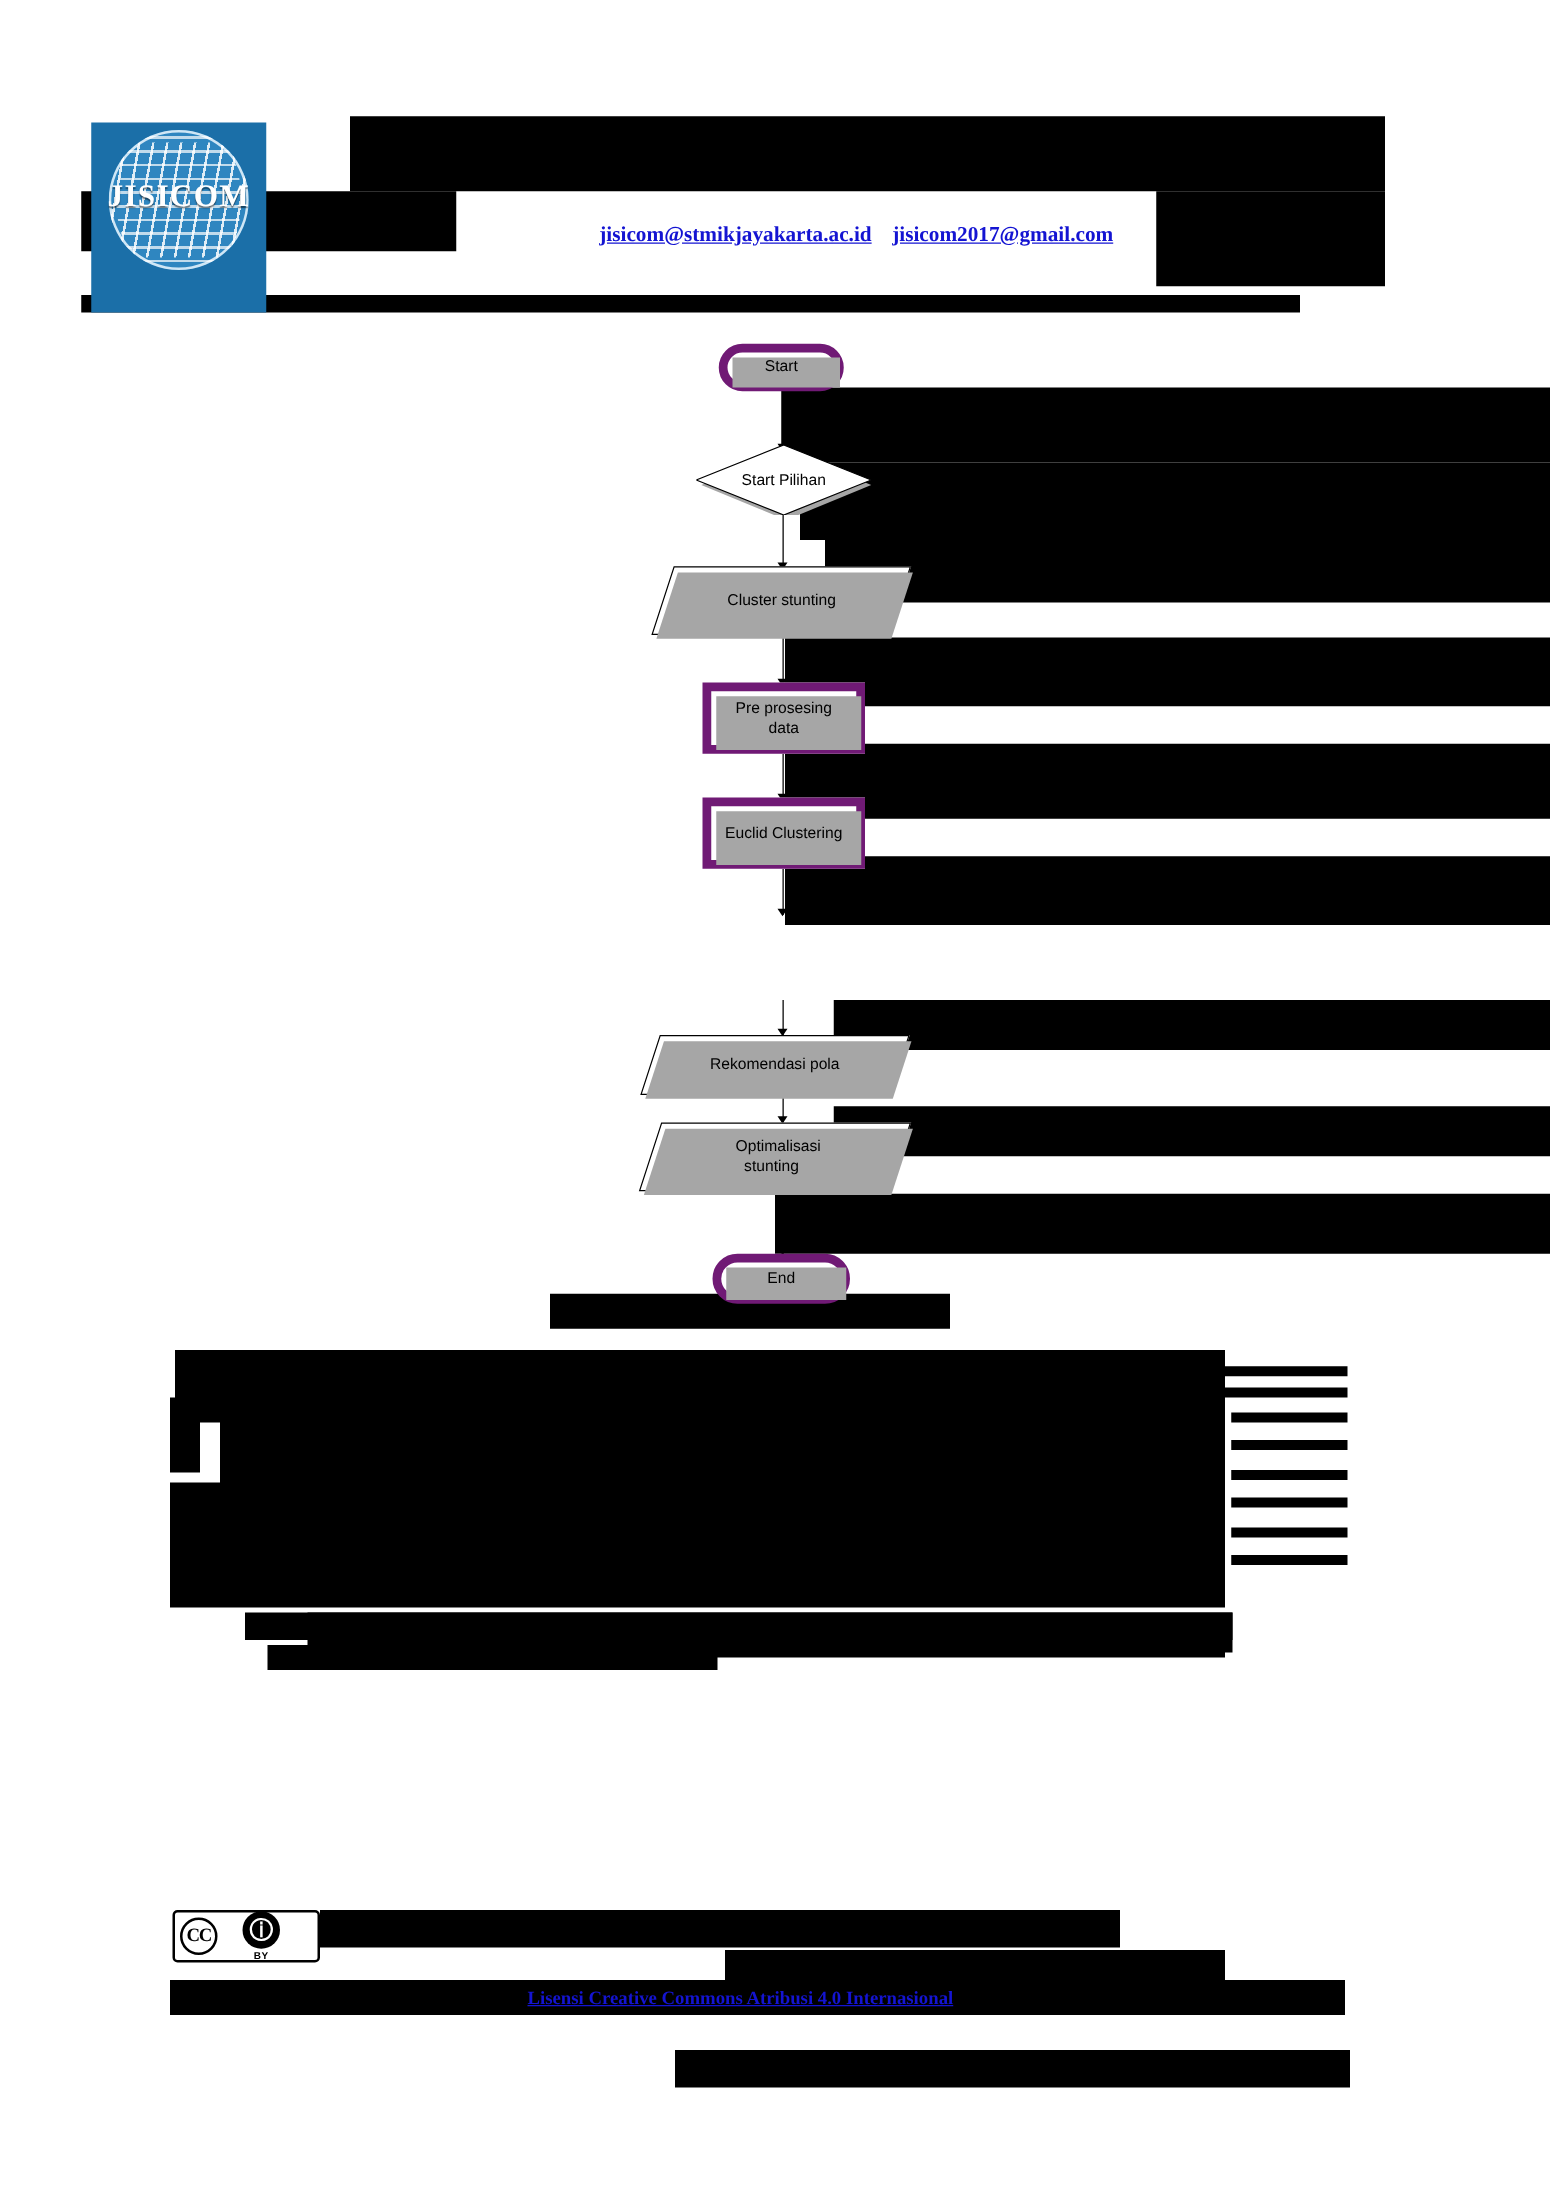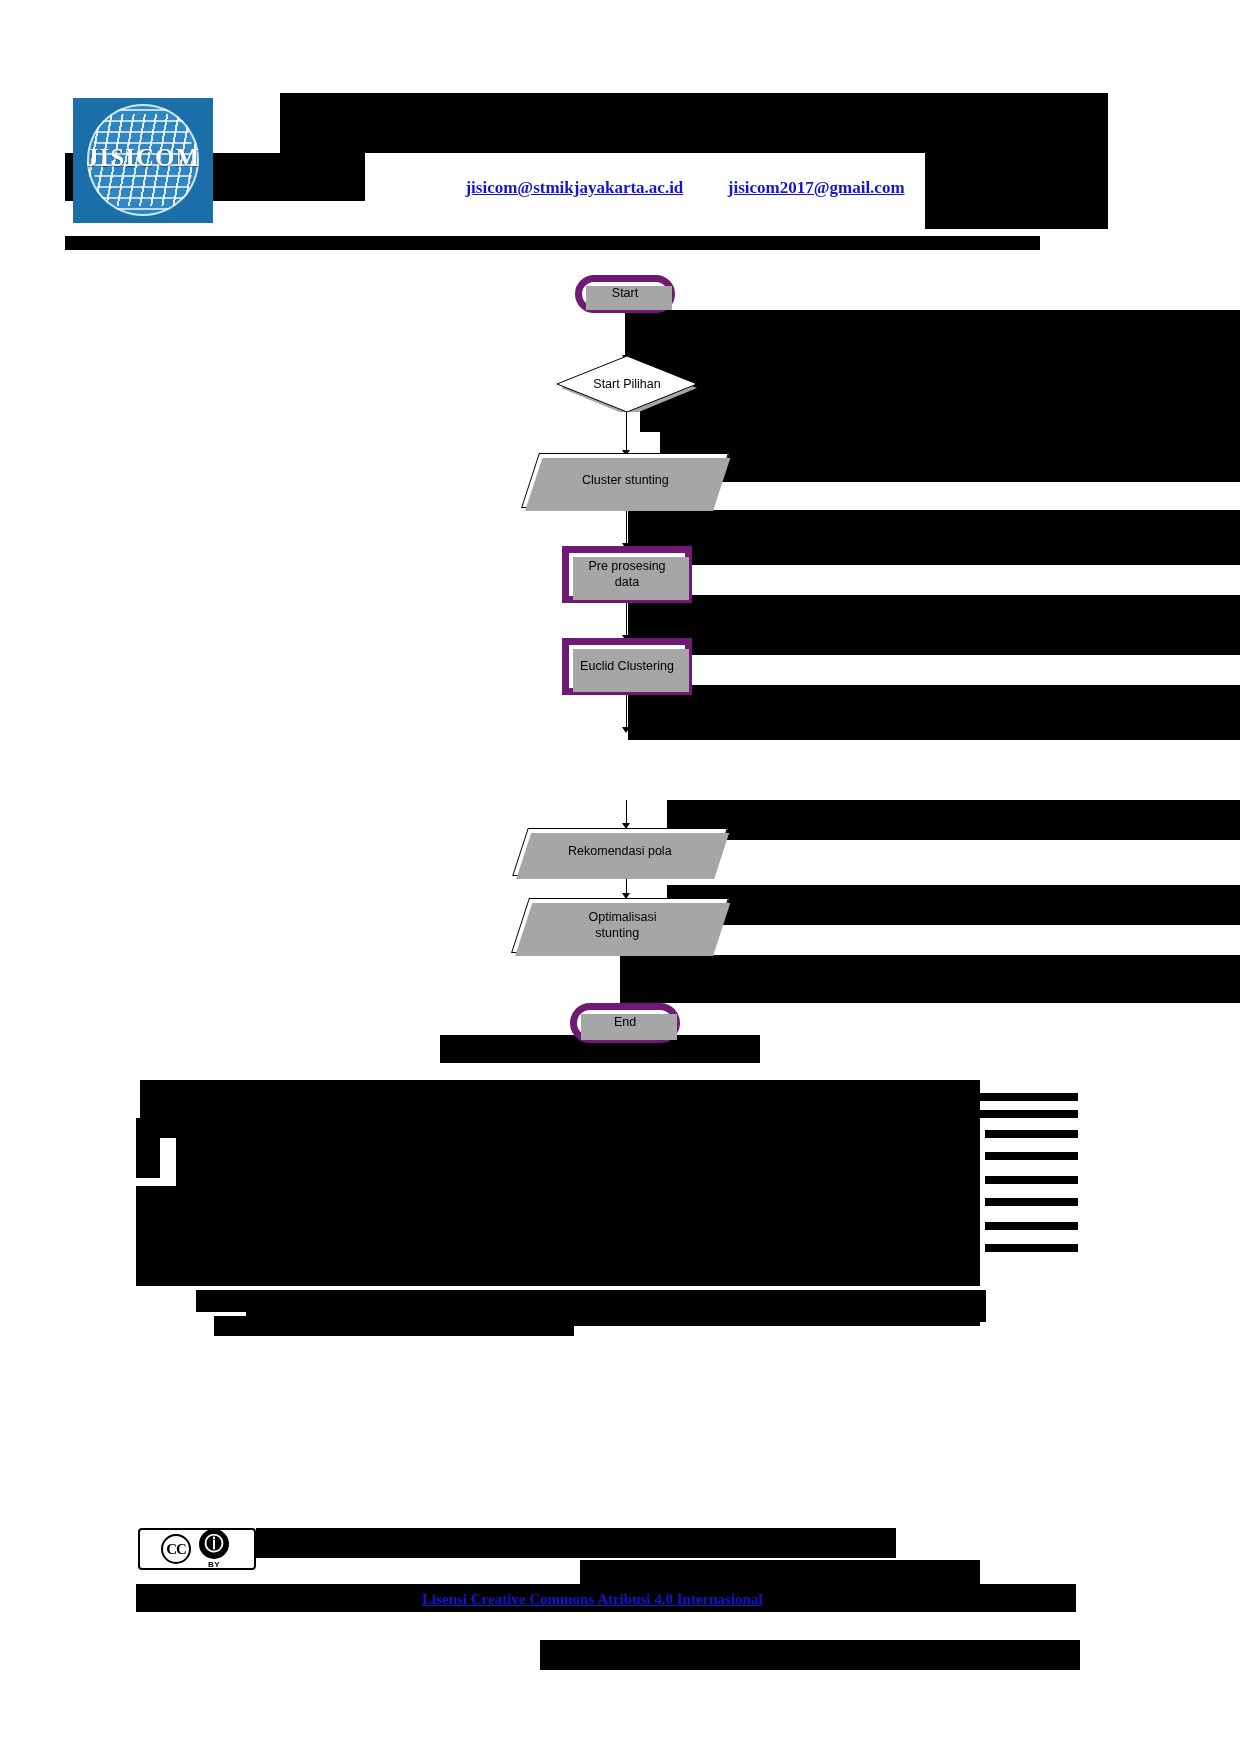--- a/index.html
+++ b/index.html
@@ -62,21 +62,21 @@
     width: 183px;
     height: 76px;
     background: #000000;
   }
 
   .logo {
     position: absolute;
     left: 8px;
     top: 10px;
     width: 140px;
-    height: 125px;
+    height: 152px;
     background: #1b6fa8;
     overflow: hidden;
   }
   .logo .globe {
     position: absolute;
     left: 14px;
     top: 6px;
     width: 112px;
     height: 112px;
     border-radius: 50%;
@@ -124,21 +124,21 @@
     line-height: 1.45;
   }
   .journal-links a {
     color: #1414d2;
     font-family: "Liberation Serif", serif;
     font-weight: bold;
     font-size: 17px;
     text-decoration: underline;
     white-space: nowrap;
   }
-  .journal-links .row2 a { margin: 0 20px; }
+  .journal-links .row2 a { margin: 0 6px; }
 
   
   .flow {
     position: absolute;
     left: 0;
     top: 255px;
     width: 1240px;
     height: 820px;
   }
 
@@ -224,22 +224,22 @@
     left: 138px;
     top: 1528px;
     width: 118px;
     height: 42px;
     background: #ffffff;
     border: 2px solid #000000;
     border-radius: 4px;
     box-sizing: border-box;
     display: flex;
     align-items: center;
-    gap: 8px;
-    padding-left: 21px;
+    gap: 20px;
+    padding-left: 4px;
   }
   .cc-circle {
     width: 30px; height: 30px;
     border-radius: 50%;
     border: 2.5px solid #000;
     box-sizing: border-box;
     display: flex; align-items: center; justify-content: center;
     font-family: "Liberation Serif", serif;
     font-weight: bold;
     font-size: 15px;

